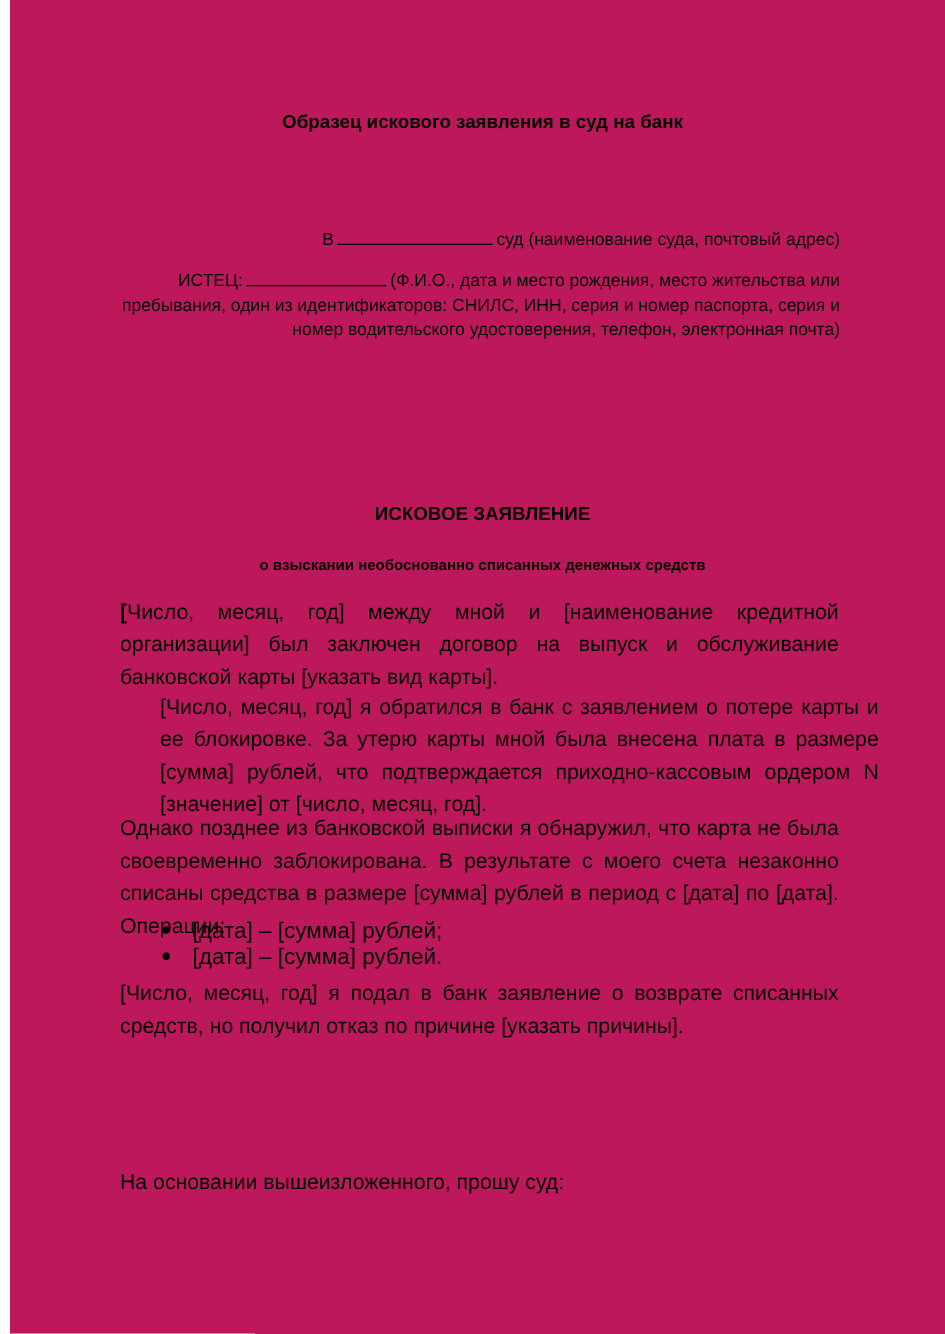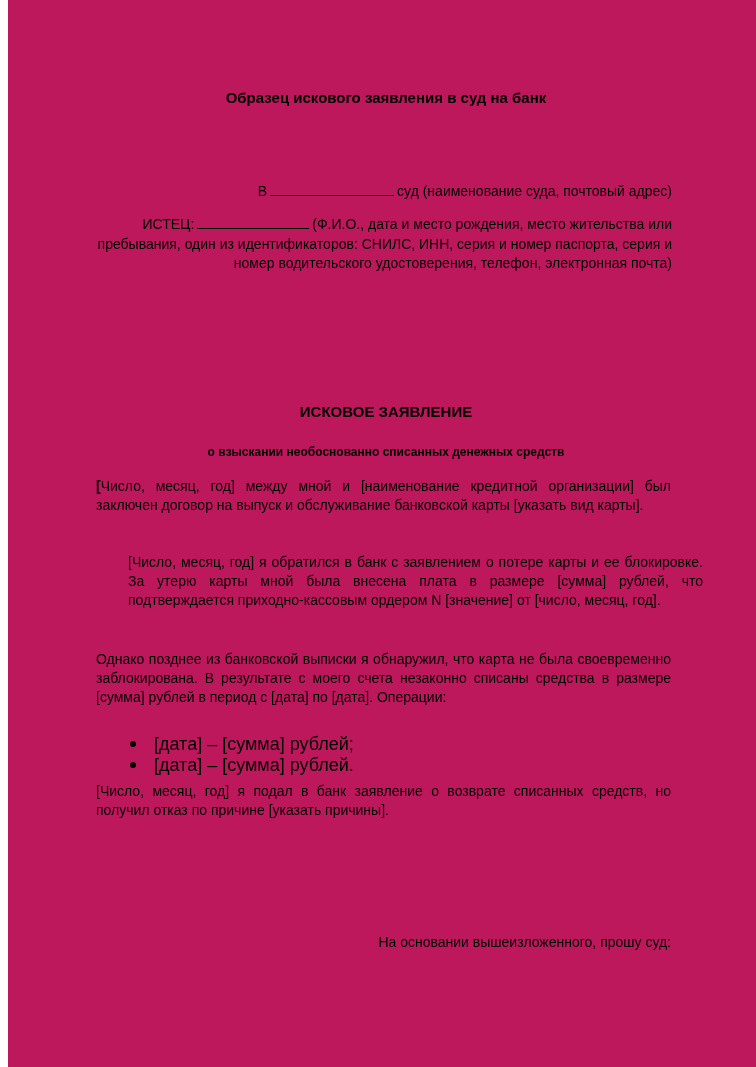--- a/index.html
+++ b/index.html
@@ -72,31 +72,31 @@
     top: 442px;
     text-align: center;
     font-weight: bold;
     font-size: 12px;
     line-height: 20px;
   }
   .para {
     position: absolute;
     left: 88px;
     width: 575px;
-    font-size: 14px;
-    line-height: 19px;
+    font-size: 17px;
+    line-height: 26px;
     text-align: justify;
     margin: 0;
   }
   .p1 { top: 477px; }
   .p2 { top: 553px; margin-left: 32px; }
   .p3 { top: 650px; }
   .p4 { top: 782px; }
   .p5 { top: 837px; }
-  .p6 { top: 933px; text-align: right; }
+  .p6 { top: 933px; text-align: left; }
   .bold-bracket { font-weight: bold; }
 
   .op-list {
     position: absolute;
     left: 88px;
     top: 722px;
     width: 575px;
     margin: 12px;
     padding: 0;
     list-style: none;

